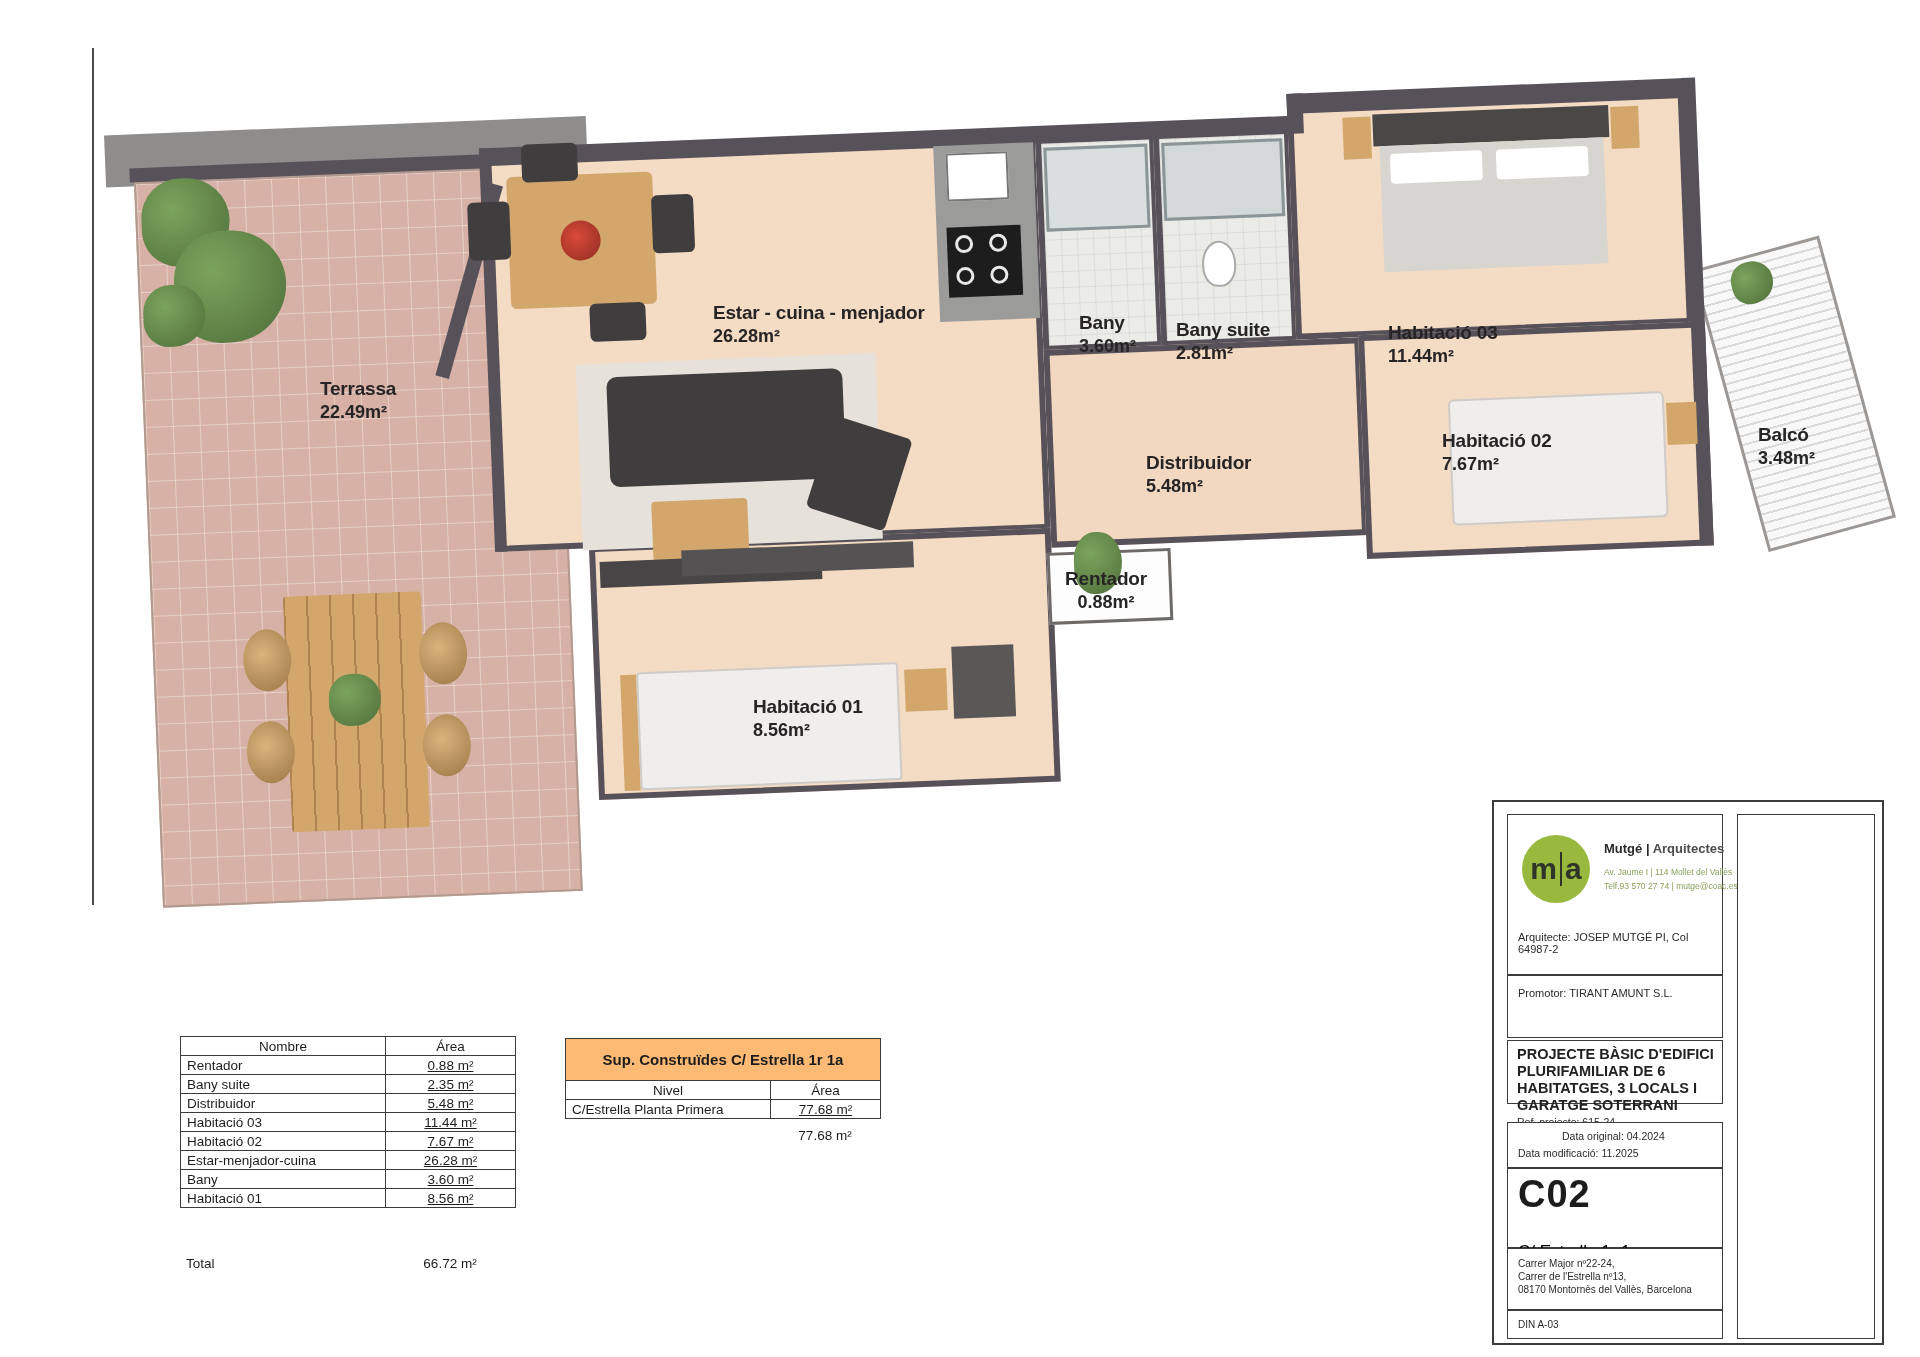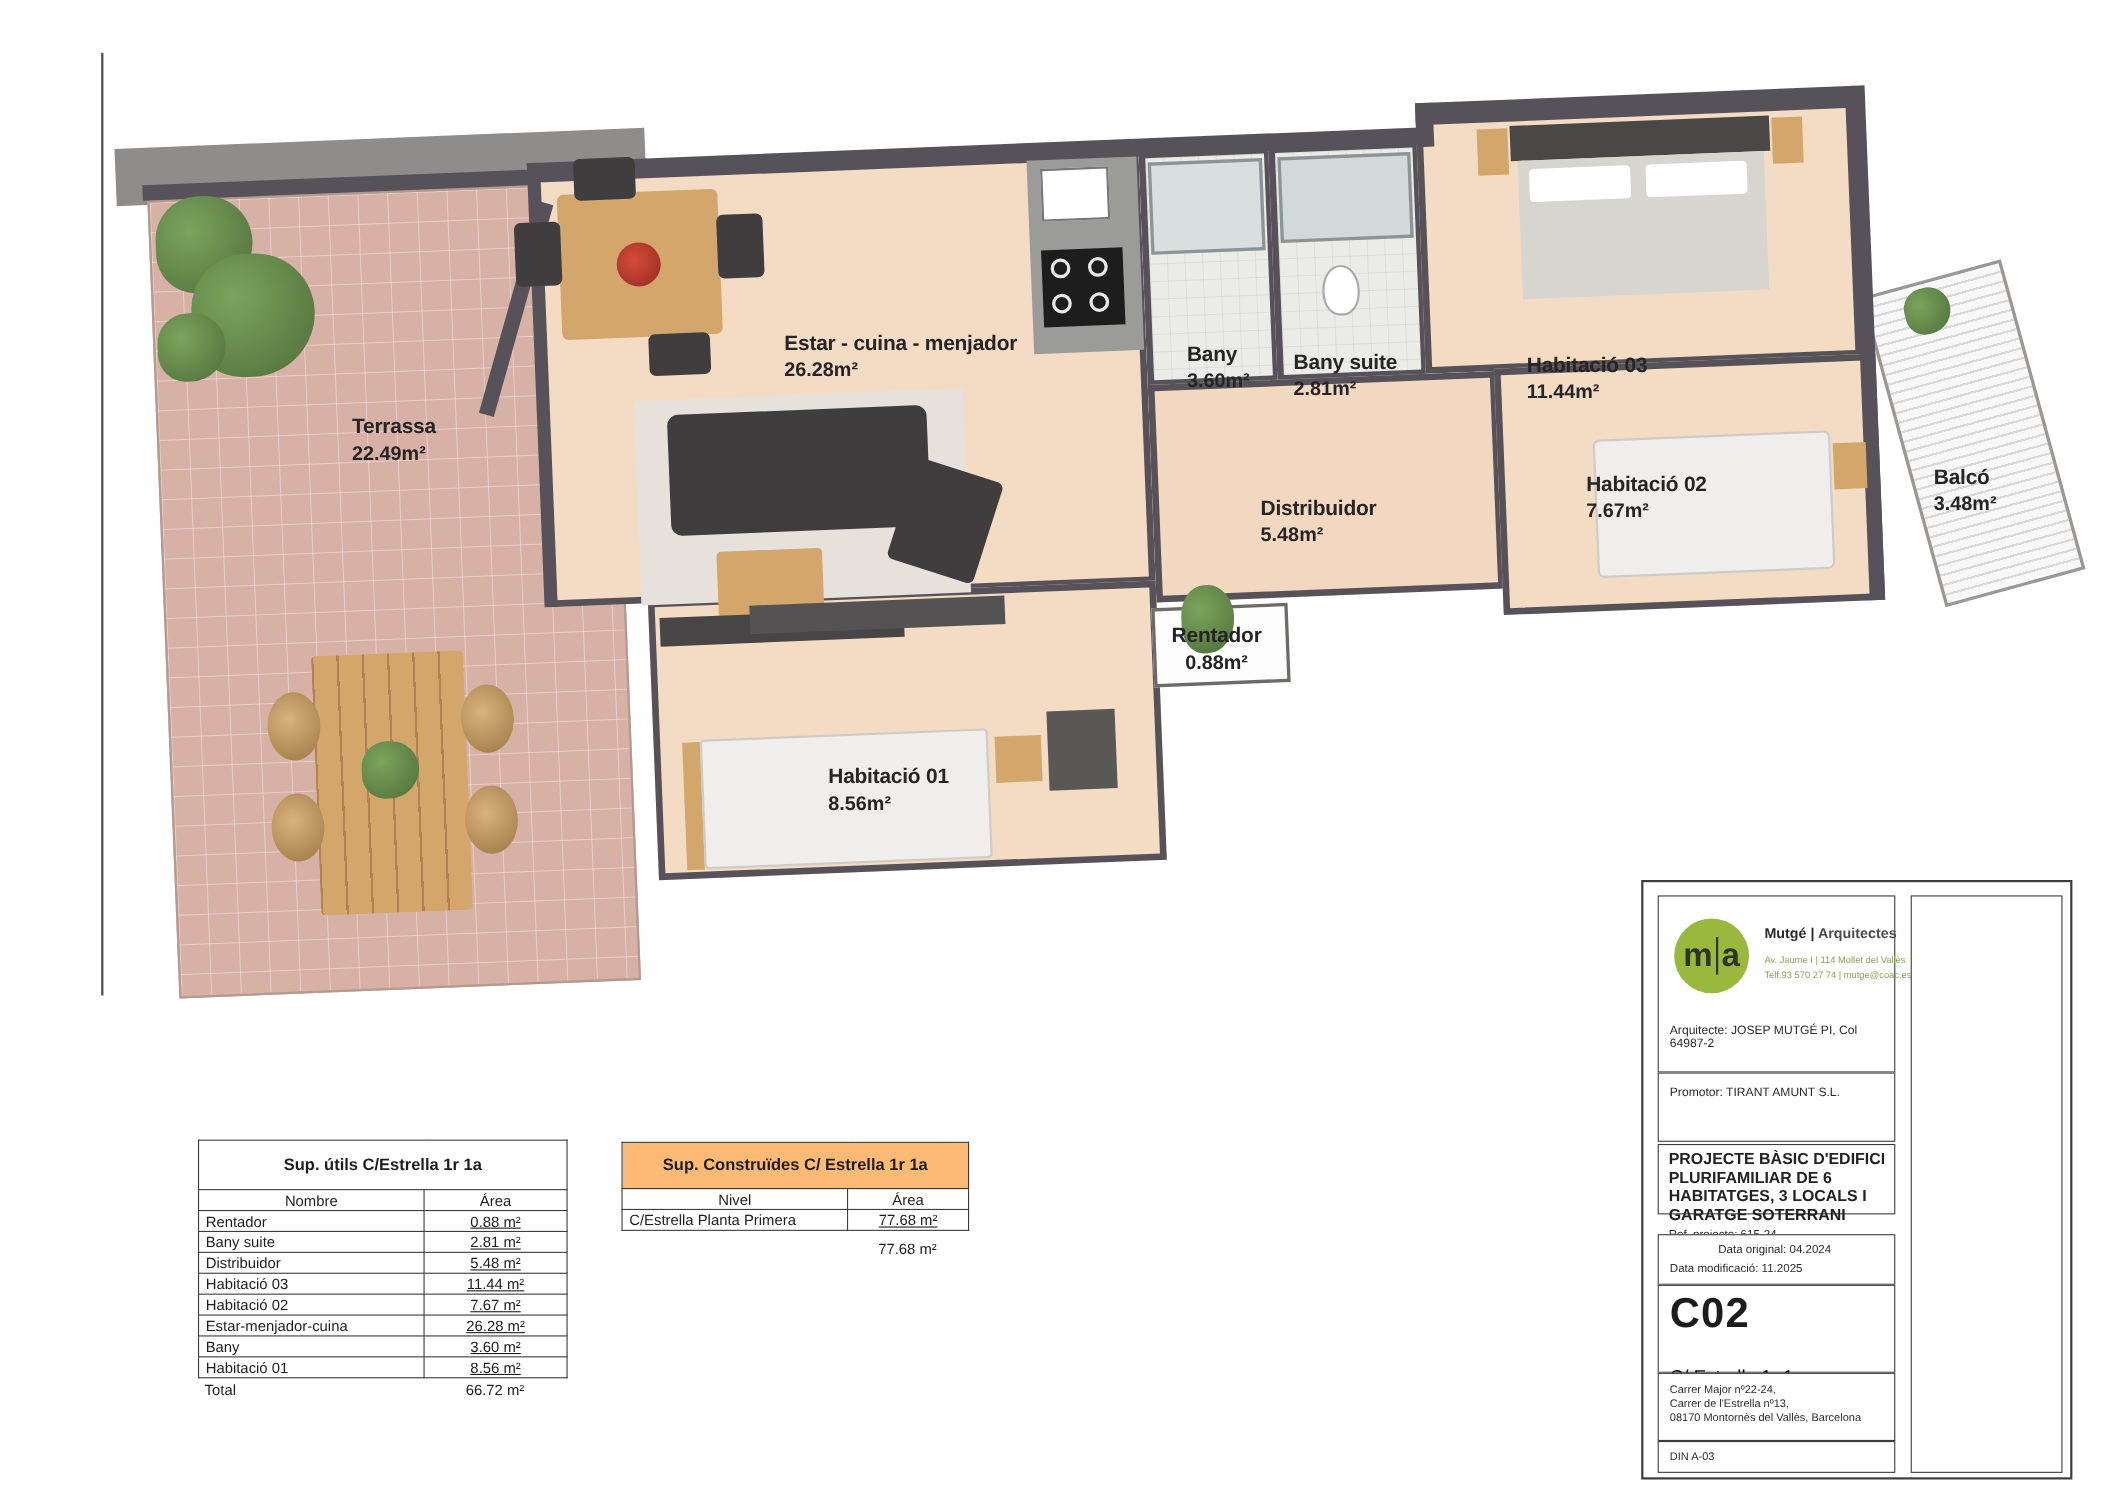--- a/index.html
+++ b/index.html
@@ -220,34 +220,31 @@
     <div class="rl-area">3.48m²</div>
   </div>
 </div>
 
 <table class="areatable" style="left:180px;top:1036px;width:335px;">
   <colgroup>
       <col style="width:205px">
       <col style="width:130px">
     </colgroup>
   <tbody>
-      <tr>
-        <td class="ttl" colspan="2">Sup. útils C/Estrella 1r 1a</td>
-      </tr>
   <tr>
     <td class="hdr">Nombre</td>
     <td class="hdr">Área</td>
   </tr>
   <tr>
     <td>Rentador</td>
     <td class="val">0.88 m²</td>
       </tr>
   <tr>
     <td>Bany suite</td>
-    <td class="val">2.81 m²</td>
+    <td class="val">2.35 m²</td>
       </tr>
   <tr>
     <td>Distribuidor</td>
     <td class="val">5.48 m²</td>
       </tr>
   <tr>
     <td>Habitació 03</td>
     <td class="val">11.44 m²</td>
       </tr>
   <tr>

